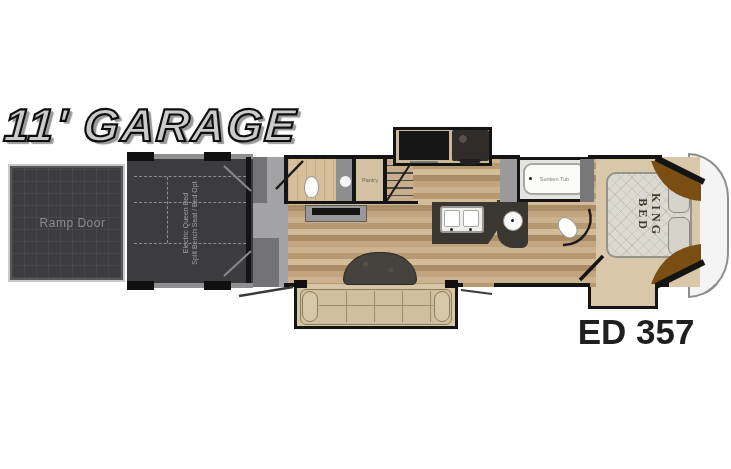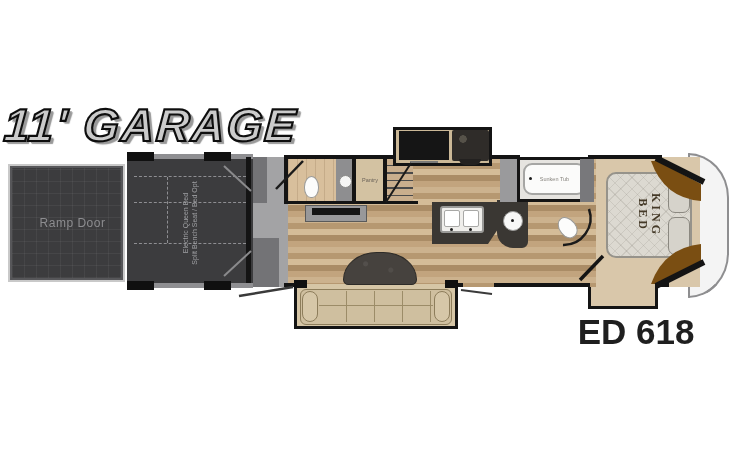--- a/index.html
+++ b/index.html
@@ -233,13 +233,13 @@
   <line x1="224" y1="276" x2="251" y2="251" stroke="#8a8a8c" stroke-width="2"></line>
   <line x1="303" y1="161" x2="276" y2="189" stroke="#1a1a1a" stroke-width="2.5"></line>
   <line x1="386" y1="202" x2="411" y2="163" stroke="#1a1a1a" stroke-width="2"></line>
   <line x1="293" y1="287" x2="239" y2="296" stroke="#3a3a3a" stroke-width="2.5"></line>
   <line x1="461" y1="290" x2="492" y2="294" stroke="#3a3a3a" stroke-width="2"></line>
   <path d="M 589 209 A 27 27 0 0 1 563 245" fill="none" stroke="#1a1a1a" stroke-width="2.5"></path>
   <line x1="580" y1="280" x2="603" y2="256" stroke="#141414" stroke-width="3.5"></line>
 </svg>
 
 <div class="abs title">11' GARAGE</div>
-<div class="abs model">ED 618</div>
+<div class="abs model">ED 357</div>
 
 </body></html>

